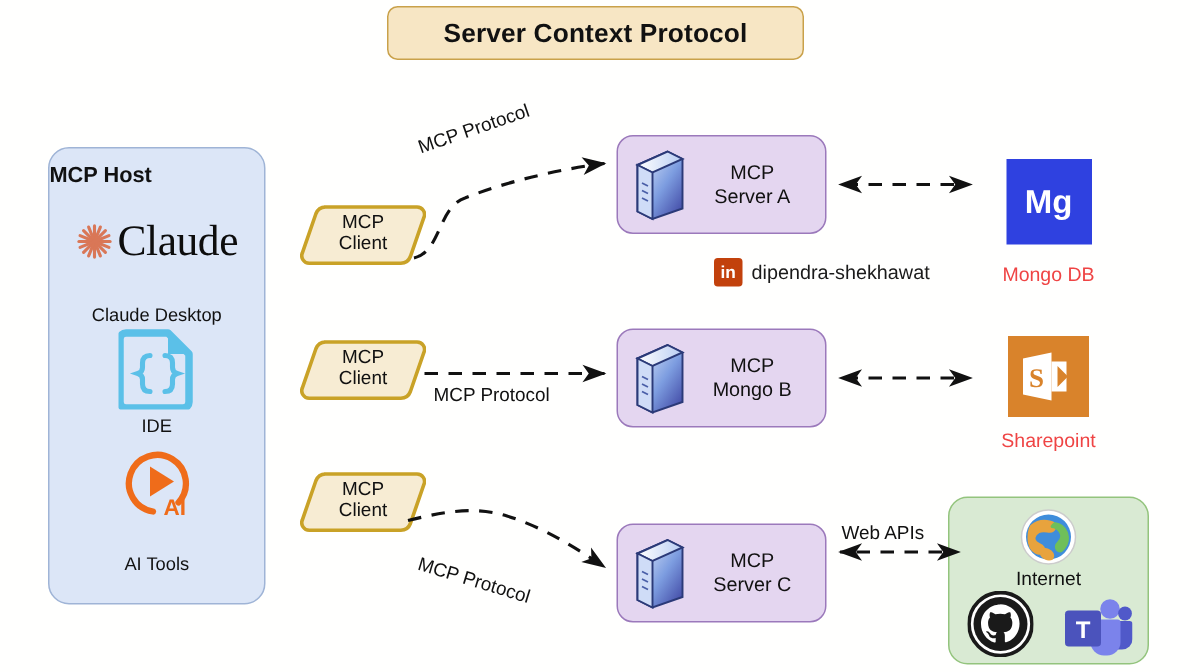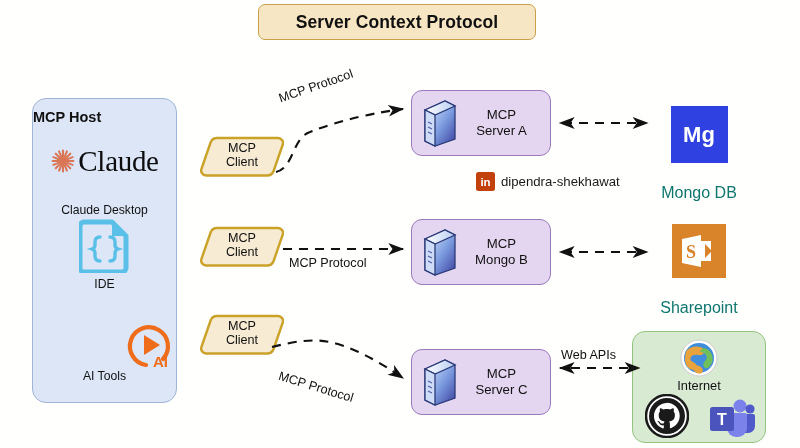--- a/index.html
+++ b/index.html
@@ -64,21 +64,21 @@
     line-height: 1;
   }
   #claude-burst { width: 26px; height: 26px; margin-right: 2px; flex: 0 0 auto; }
   #claude-desktop-label { top: 102px; }
 
   
   #ide-row { top: 118px; }
   #ide-label { top: 176px; }
 
   
-  #aitools-row { top: 220px; padding-left: 44px; }
+  #aitools-row { top: 196px; }
   #aitools-label { top: 268px; }
 
   
   .mcp-client {
     position: absolute;
     width: 84px; height: 44px;
   }
   .mcp-client svg { position: absolute; left: 0; top: 0; }
   .mcp-client .cli-text {
     position: absolute; left: 0; top: 0;
@@ -107,21 +107,21 @@
     flex: 1; text-align: center;
     font-size: 13.2px; color: #111; line-height: 1.18;
     padding-right: 6px;
   }
   #mcp-server-a { left: 411px; top: 90px; }
   #mcp-server-b { left: 411px; top: 219px; }
   #mcp-server-c { left: 411px; top: 349px; }
 
   
   .res-block { position: absolute; text-align: center; }
-  .res-label { font-size: 16px; color: #0f766e; margin-top: 21px; }
+  .res-label { font-size: 13px; color: #ef4444; margin-top: 8px; }
 
   #mongo-block { left: 640px; top: 94px; width: 118px; }
   #mongo-tile {
     width: 57px; height: 57px; margin: 12px auto;
     background: #2f41e0;
     display: flex; align-items: center; justify-content: center;
     color: #ffffff; font-size: 22px; font-weight: bold;
     font-family: "Liberation Sans", sans-serif;
   }
 

